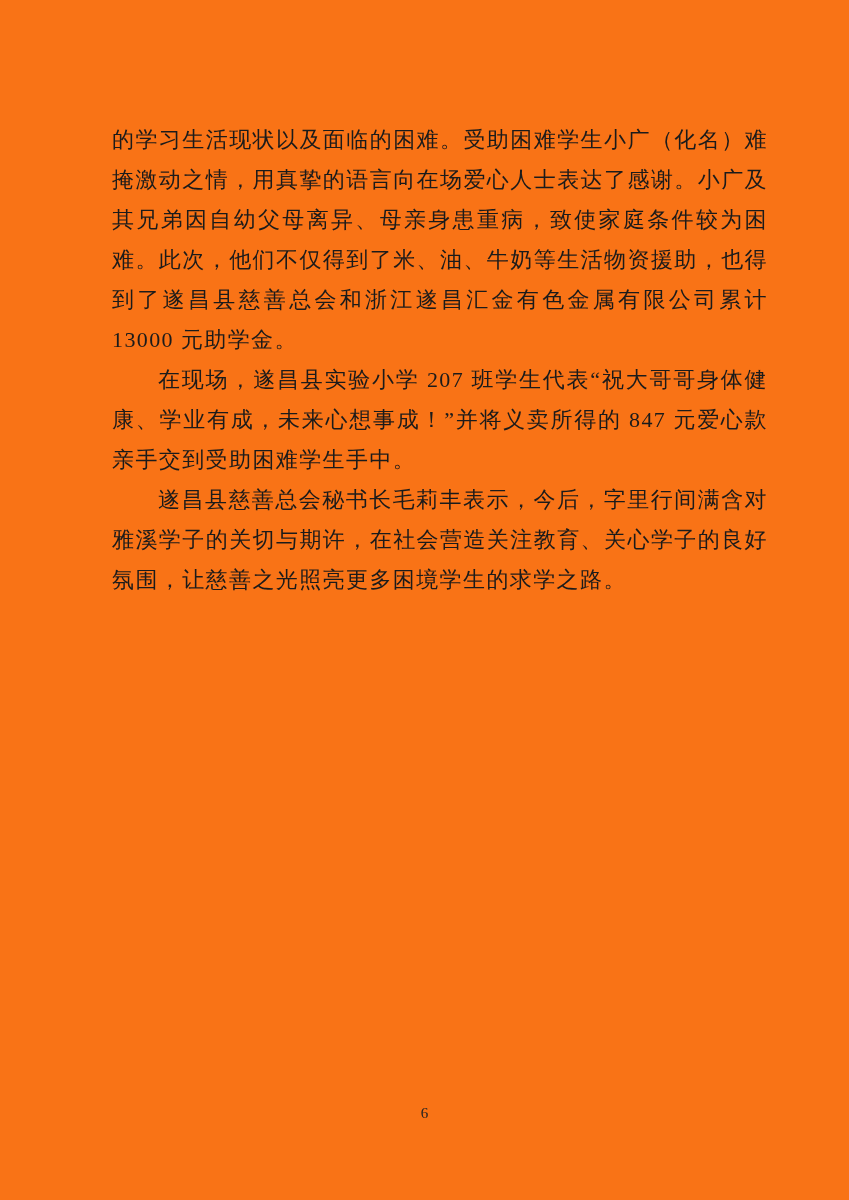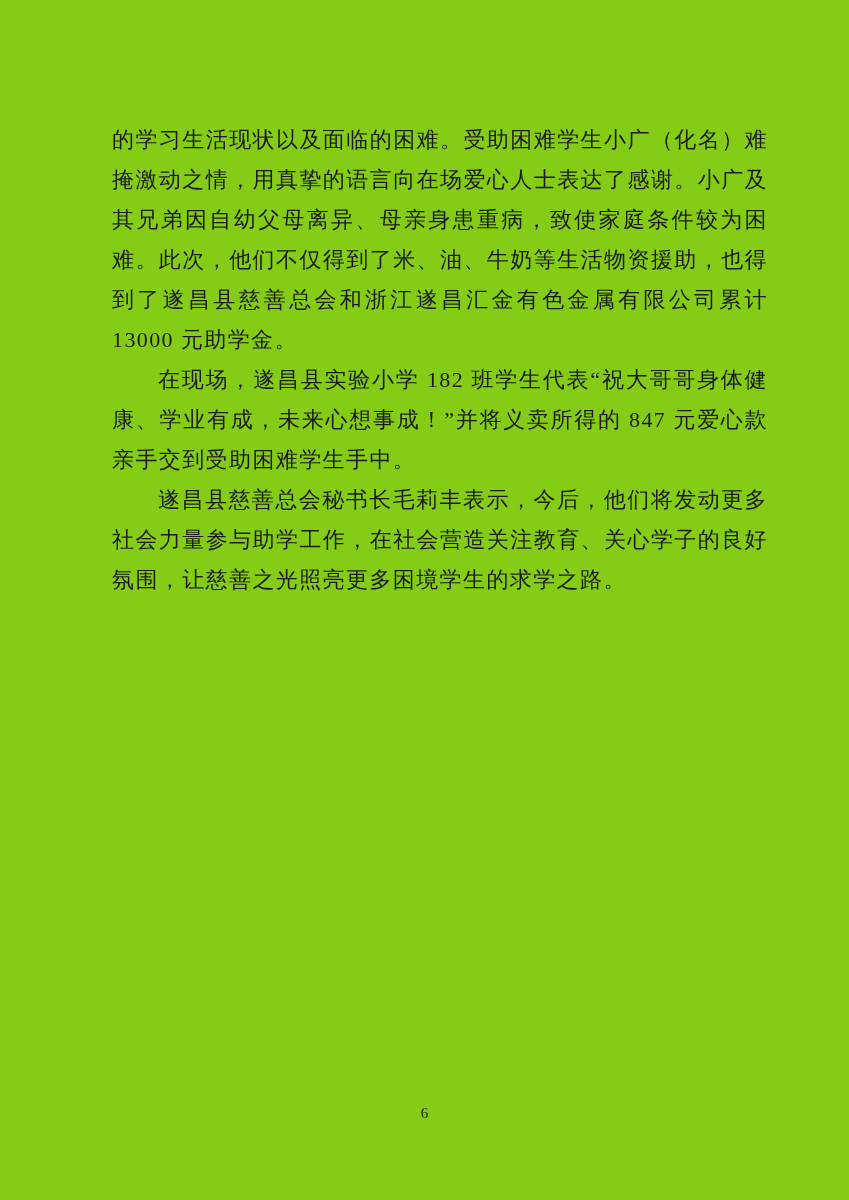--- a/index.html
+++ b/index.html
@@ -4,21 +4,21 @@
 <style>
   html, body {
     margin: 0;
     padding: 0;
     background: #ffffff;
   }
   .page {
     position: relative;
     width: 849px;
     height: 1200px;
-    background: #84cc16;
+    background: #f97316;
     overflow: hidden;
     font-family: "Liberation Serif", "DejaVu Serif", serif;
     color: #1b1b1b;
   }
   .content {
     position: absolute;
     left: 112px;
     top: 120px;
     width: 656px;
   }
@@ -64,23 +64,23 @@
   }
 </style>
 </head>
 <body>
 
 <div class="page">
   <div class="content">
 
     <p class="body-para">的学习生活现状以及面临的困难。受助困难学生小广（化名）难掩激动之情，用真挚的语言向在场爱心人士表达了感谢。小广及其兄弟因自幼父母离异、母亲身患重病，致使家庭条件较为困难。此次，他们不仅得到了米、油、牛奶等生活物资援助，也得到了遂昌县慈善总会和浙江遂昌汇金有色金属有限公司累计 13000 元助学金。</p>
 
-    <p class="body-para indent">在现场，遂昌县实验小学 182 班学生代表“祝大哥哥身体健康、学业有成，未来心想事成！”并将义卖所得的 847 元爱心款亲手交到受助困难学生手中。</p>
+    <p class="body-para indent">在现场，遂昌县实验小学 207 班学生代表“祝大哥哥身体健康、学业有成，未来心想事成！”并将义卖所得的 847 元爱心款亲手交到受助困难学生手中。</p>
 
-    <p class="body-para indent">遂昌县慈善总会秘书长毛莉丰表示，今后，他们将发动更多社会力量参与助学工作，在社会营造关注教育、关心学子的良好氛围，让慈善之光照亮更多困境学生的求学之路。</p>
+    <p class="body-para indent">遂昌县慈善总会秘书长毛莉丰表示，今后，字里行间满含对雅溪学子的关切与期许，在社会营造关注教育、关心学子的良好氛围，让慈善之光照亮更多困境学生的求学之路。</p>
 
 
 
 
 
   </div>
 
   <div class="page-number">6</div>
 </div>
 

